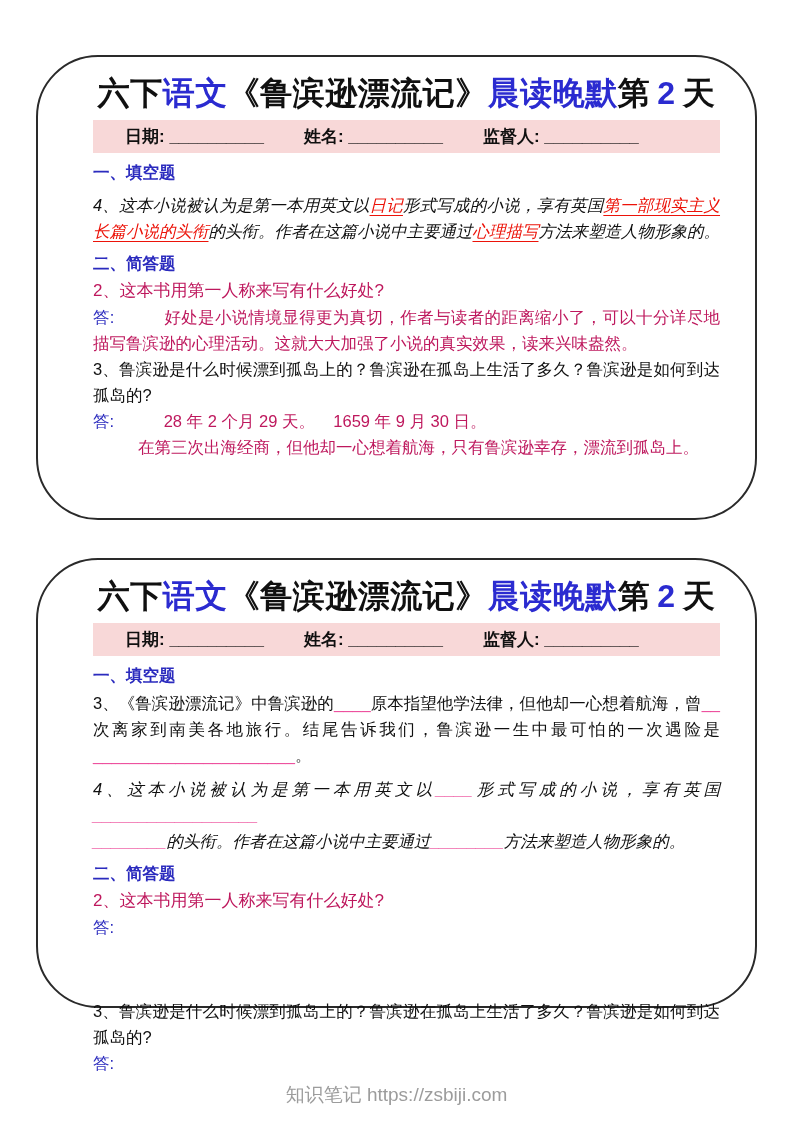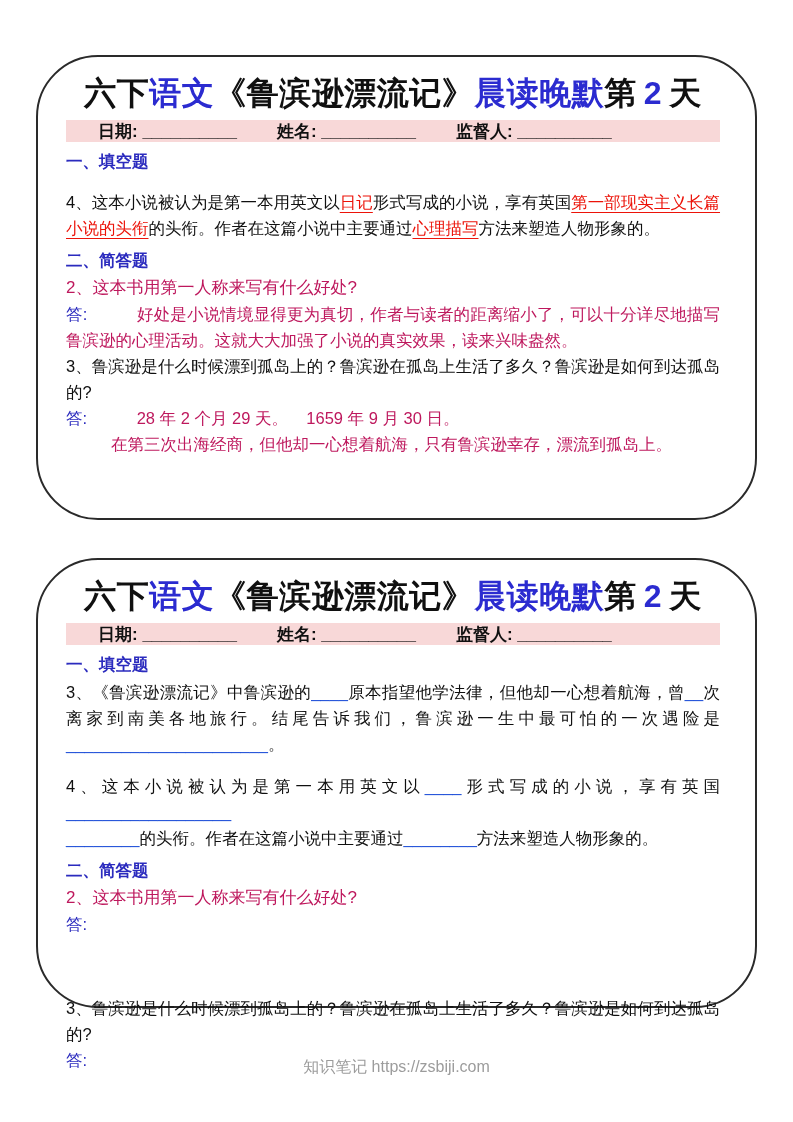--- a/index.html
+++ b/index.html
@@ -1,49 +1,49 @@
 <!DOCTYPE html>
 <html><head>
 <meta charset="utf-8">
 <style>
   * { margin:0; padding:0; box-sizing:border-box; }
   html,body { width:793px; height:1122px; background:#ffffff;
     font-family:"Liberation Sans","DejaVu Sans",sans-serif; }
   .page { position:relative; width:793px; height:1122px; background:#fff; overflow:hidden; }
 
   .panel { position:absolute; left:36px; width:721px; background:#fff;
-    border:2px solid #2a2a2a; border-radius:62px; padding:16px 35px 0 28px; }
+    border:2px solid #2a2a2a; border-radius:62px; padding:16px 35px 0 55px; }
   .panel-1 { top:55px;  height:465px; }
   .panel-2 { top:558px; height:450px; }
 
   .title { text-align:center; font-size:32px; font-weight:bold; color:#101010;
     white-space:nowrap; letter-spacing:0.5px; line-height:40px; }
   .title .blue { color:#2b2bd0; }
   .title .num { margin:0 7px; }
 
-  .meta-bar { background:#f8d8d8; height:22px; margin-top:7px;
+  .meta-bar { background:#f8d8d8; height:33px; margin-top:7px;
     display:flex; align-items:center; font-size:17px; font-weight:bold; color:#101010;
     padding:0 10px 0 32px; }
   .meta-item { white-space:pre; }
   .meta-item + .meta-item { margin-left:40px; }
   .meta-blank { font-weight:bold; letter-spacing:0; }
 
   .sec-head { color:#2b2bbe; font-weight:bold; font-size:16.5px; margin:9px 0 3px 0; }
   .para { font-size:16.5px; line-height:26px; color:#101010; text-align:justify; }
-  .para.sp { margin-top:16px; }
+  .para.sp { margin-top:8px;font-style:italic; }
   .q { font-size:17px; line-height:26px; color:#be185d; }
   .ans-inline { color:#ec1309; text-decoration:underline; text-underline-offset:3.5px; }
   .ans-label { color:#2b2bbe; }
   .ans-text { color:#be185d;margin-left:45px; }
   .pre { white-space:pre-wrap; }
-  .blank { color:#1d4ed8; letter-spacing:0; }
+  .blank { color:#ec4899; letter-spacing:0; }
   .gap-lg { height:58px; }
 
-  .footer { position:absolute; top:1057px; left:0; width:100%;
-    text-align:center; color:#9c9c9c; font-size:16px; }
+  .footer { position:absolute; top:1082px; left:0; width:100%;
+    text-align:center; color:#9c9c9c; font-size:19px; }
 </style>
 </head>
 <body>
 
 <div class="page">
 
   <div class="panel panel-1">
     <div class="title">
       <span>六下</span><span class="blue">语文</span><span>《鲁滨逊漂流记》</span><span class="blue">晨读晚默</span><span>第</span><span class="blue num">2</span><span>天</span>
     </div>

